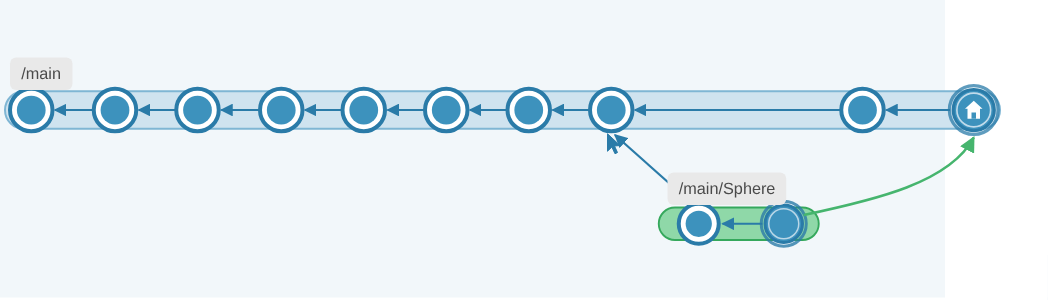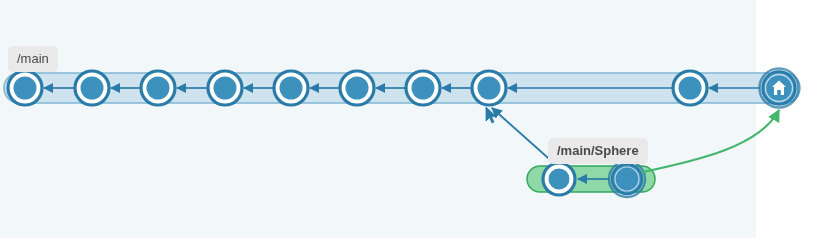--- a/index.html
+++ b/index.html
@@ -39,21 +39,21 @@
     position: absolute;
     background: #e9e9e9;
     color: #4a4a4a;
     font-size: 13px;
     line-height: 1;
     padding: 6px 9px 7px 9px;
     border-radius: 5px;
     white-space: nowrap;
   }
   #label-main { left: 8px; top: 46px; }
-  #label-sphere { left: 548px; top: 138px; font-weight: bold; }
+  #label-sphere { left: 534px; top: 138px; }
 </style>
 </head>
 <body>
 
 <div id="canvas">
 
   <div id="viewport-panel"></div>
 
   <svg id="graph-svg" viewBox="0 0 838 238">
     <defs>

